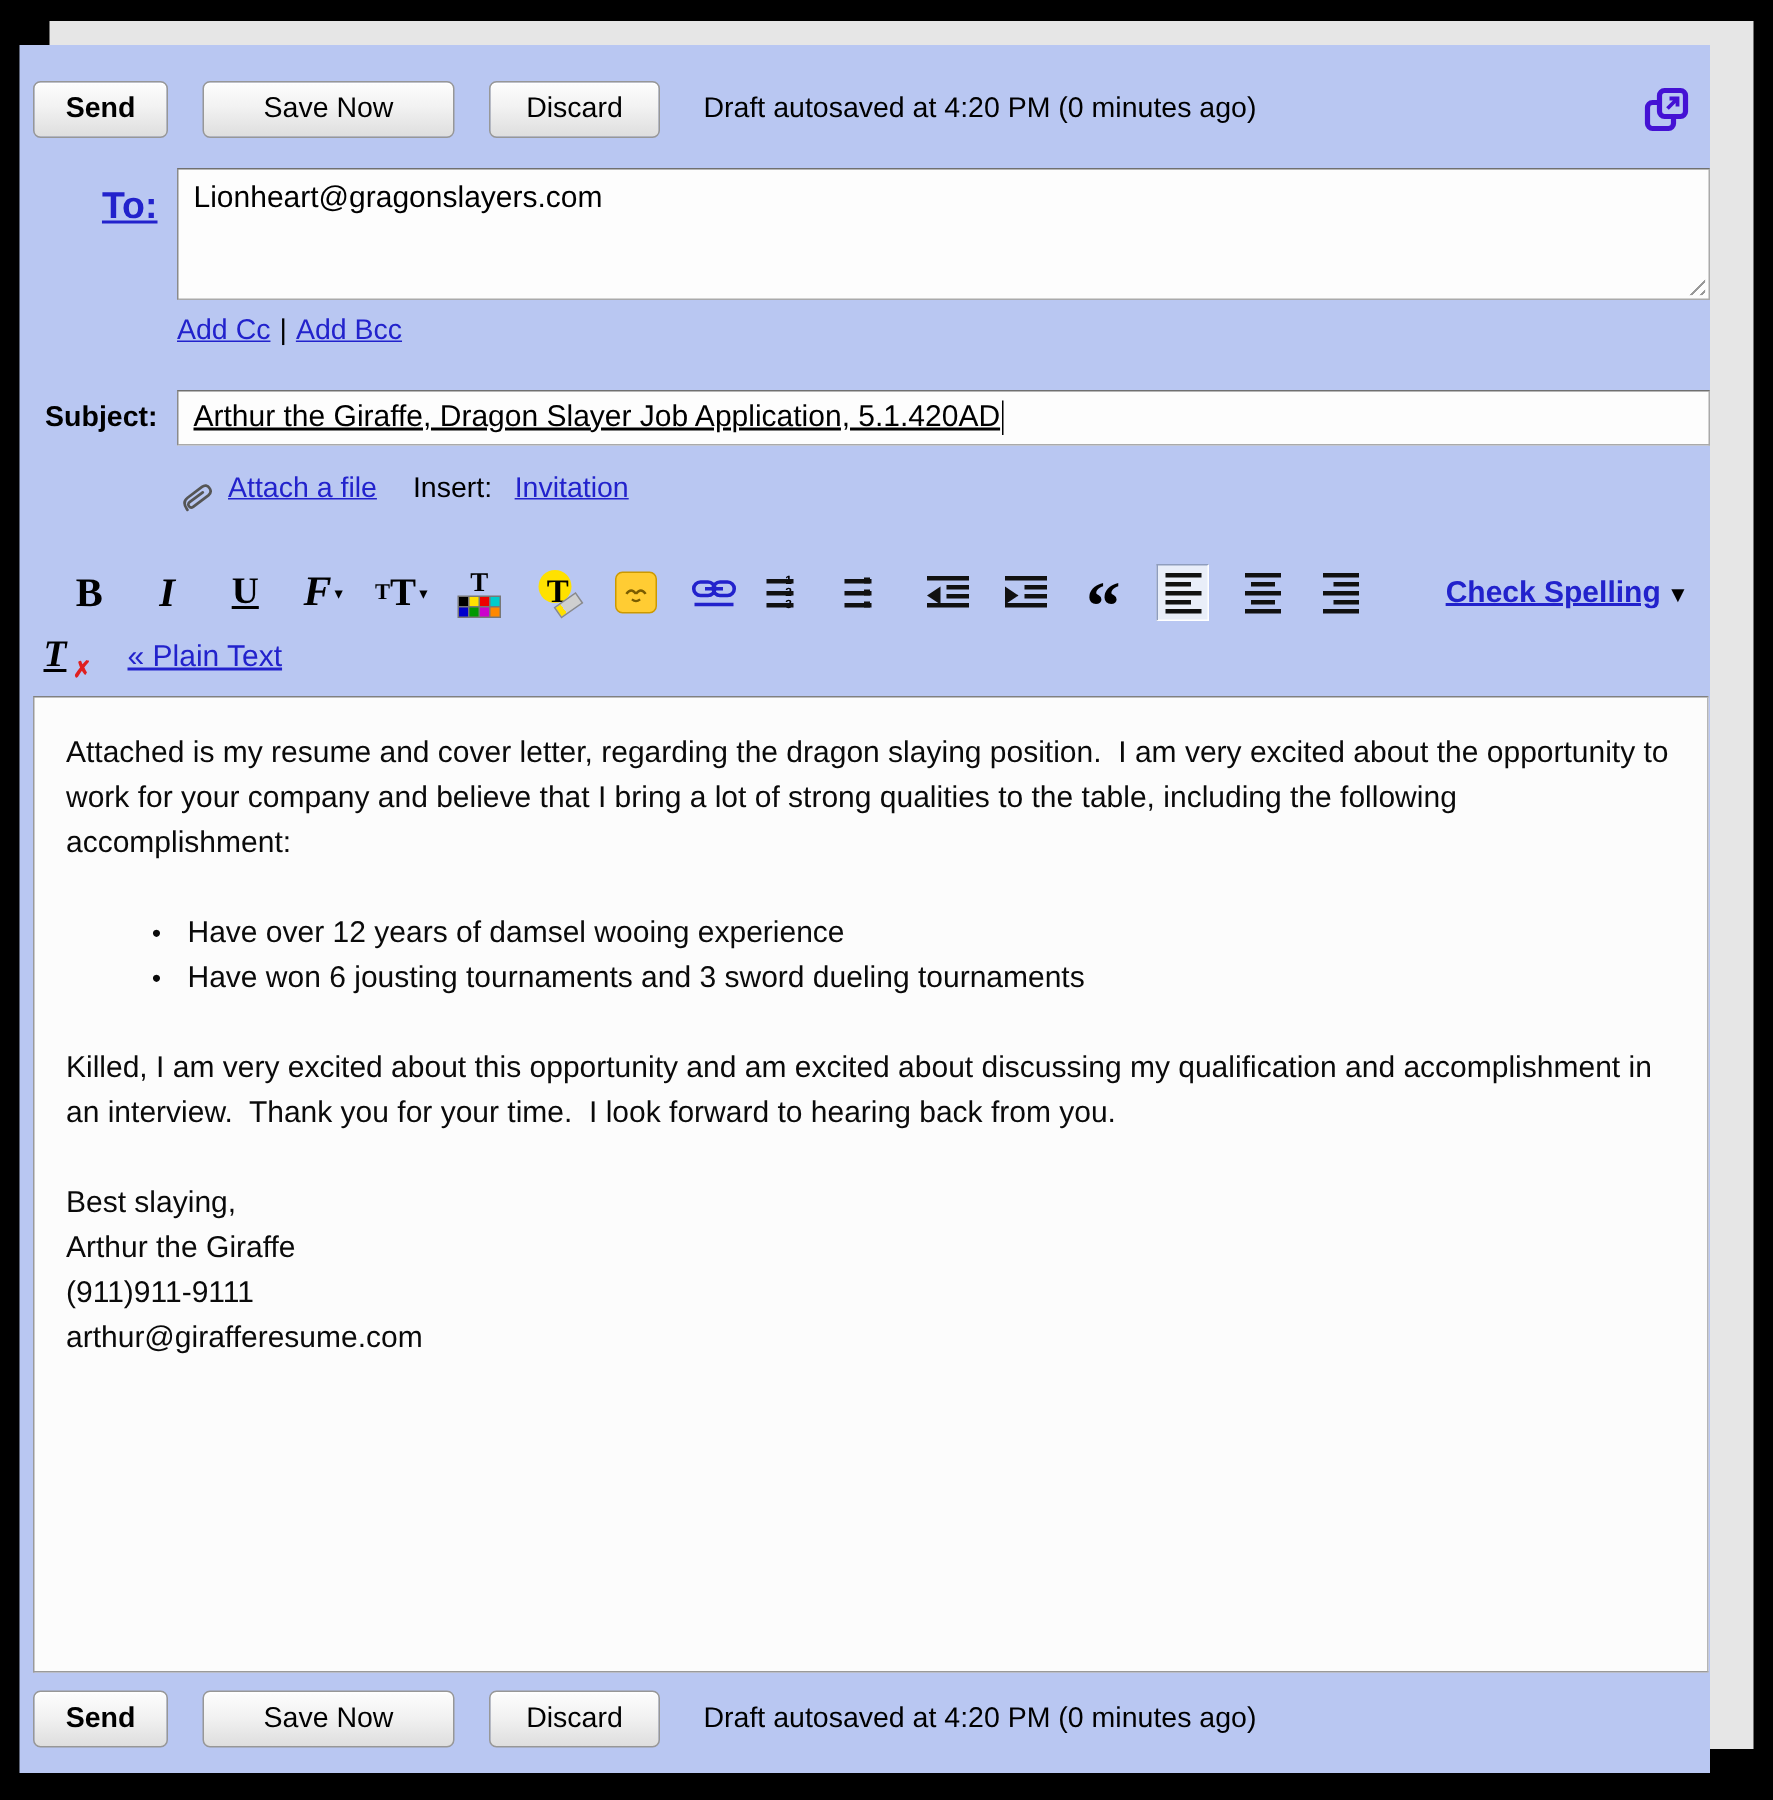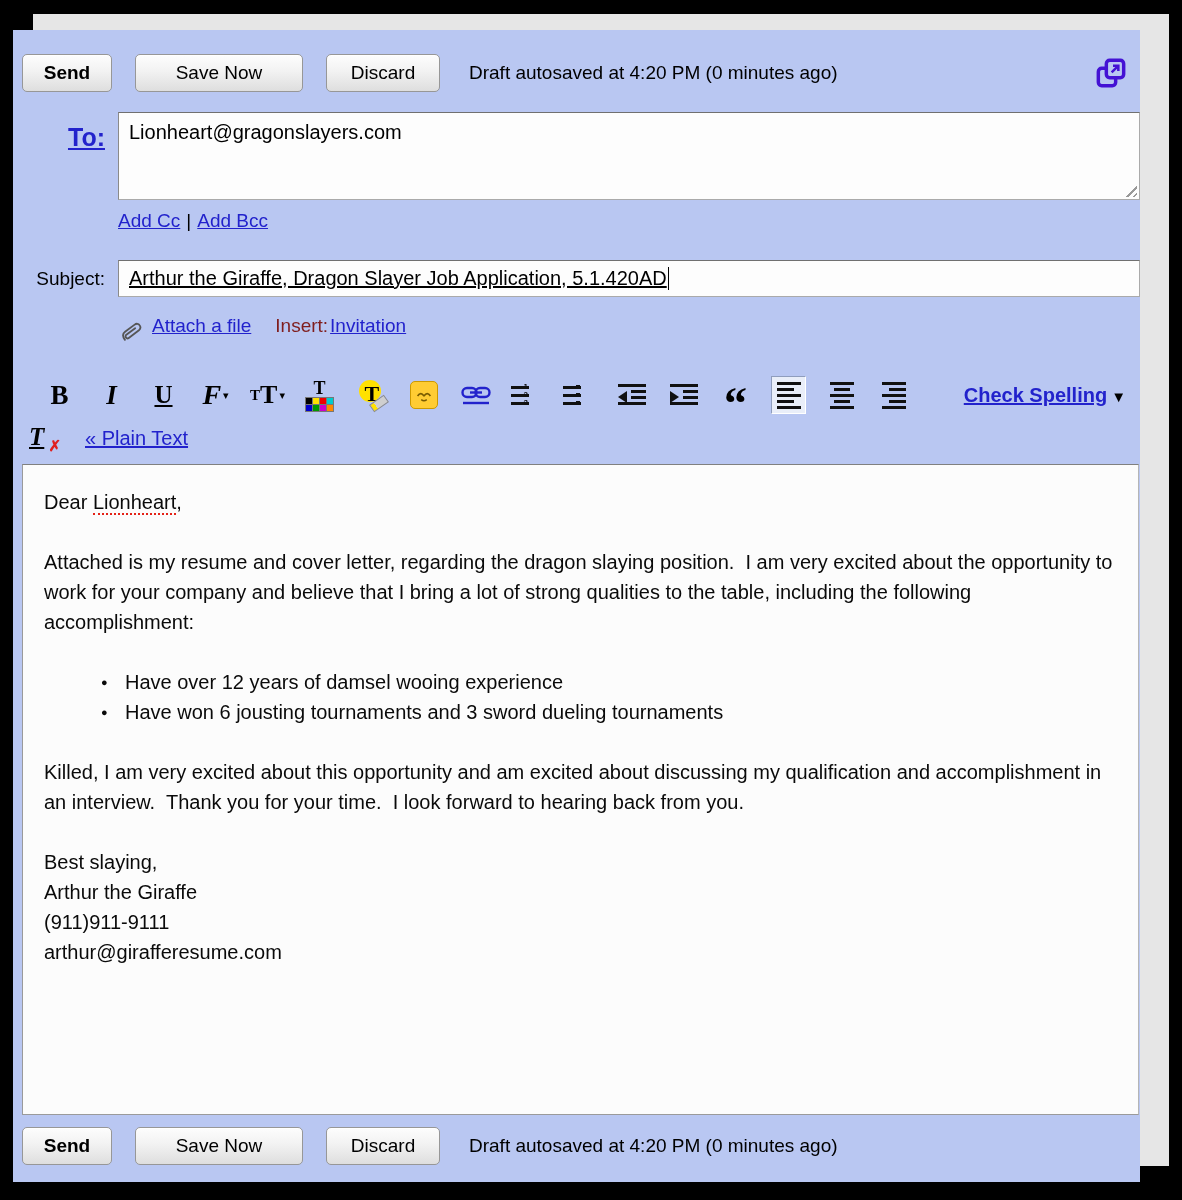--- a/index.html
+++ b/index.html
@@ -39,27 +39,27 @@
   .to-field{width:1022px;height:88px;font-size:20px;padding:8px 10px;}
   .resize-handle{
     position:absolute;right:2px;bottom:2px;width:14px;height:14px;cursor:nwse-resize;
     background:repeating-linear-gradient(135deg,transparent 0 3px,#999 3px 4.5px);
     clip-path:polygon(100% 0,100% 100%,0 100%);
   }
   .cc-row{position:absolute;top:180px;left:105px;font-size:19px;}
   .cc-row .sep{color:#000;margin:0 6px;}
 
   .subject-row{position:absolute;top:230px;left:0;width:100%;display:flex;}
-  .subject-label{font-size:19px;font-weight:normal;padding-top:8px;}
+  .subject-label{font-size:19px;font-weight:bold;padding-top:8px;}
   .subject-field{width:1022px;height:37px;font-size:20px;display:flex;align-items:center;padding:0 10px;text-decoration:underline;}
   .caret{display:inline-block;width:1.5px;height:23px;background:#000;margin-left:1px;}
 
   .attach-row{position:absolute;top:285px;left:105px;display:flex;font-size:19px;}
   .attach-row .paperclip{margin-right:10px;cursor:pointer;}
-  .insert-label{margin-left:24px;margin-right:2px;color:#7f1d1d;}
+  .insert-label{margin-left:24px;margin-right:15px;color:#000000;}
 
   
   .fmt-row{position:absolute;top:344px;left:0;width:100%;height:42px;display:flex;align-items:center;}
   .fmt-row .first{margin-left:30px;}
   .icon-btn{
     width:33px;height:36px;margin-right:19px;display:flex;align-items:center;justify-content:center;
     cursor:pointer;position:relative;flex:none;
   }
   .icon-btn.active{background:#e9eef9;border:1px solid;border-color:#8f9dbd #fff #fff #8f9dbd;}
   .serif{font-family:"Liberation Serif",serif;}
@@ -312,21 +312,20 @@
   </div>
 
   <div class="plain-row">
     <div class="rmfmt">
       <span class="t">T</span><span class="x">✗</span>
     </div>
     <span class="link plain-link">« Plain Text</span>
   </div>
 
   <div class="editor">
-    <p><span>Dear </span><span class="misspelled">Lionheart</span><span>,</span></p>
     <p>Attached is my resume and cover letter, regarding the dragon slaying position.  I am very excited about the opportunity to work for your company and believe that I bring a lot of strong qualities to the table, including the following accomplishment:</p>
     <ul>
       <li>Have over 12 years of damsel wooing experience</li>
       <li>Have won 6 jousting tournaments and 3 sword dueling tournaments</li>
     </ul>
     <p>Killed, I am very excited about this opportunity and am excited about discussing my qualification and accomplishment in an interview.  Thank you for your time.  I look forward to hearing back from you.</p>
     <div>
       <div class="sigline">Best slaying,</div>
       <div class="sigline">Arthur the Giraffe</div>
       <div class="sigline">(911)911-9111</div>

